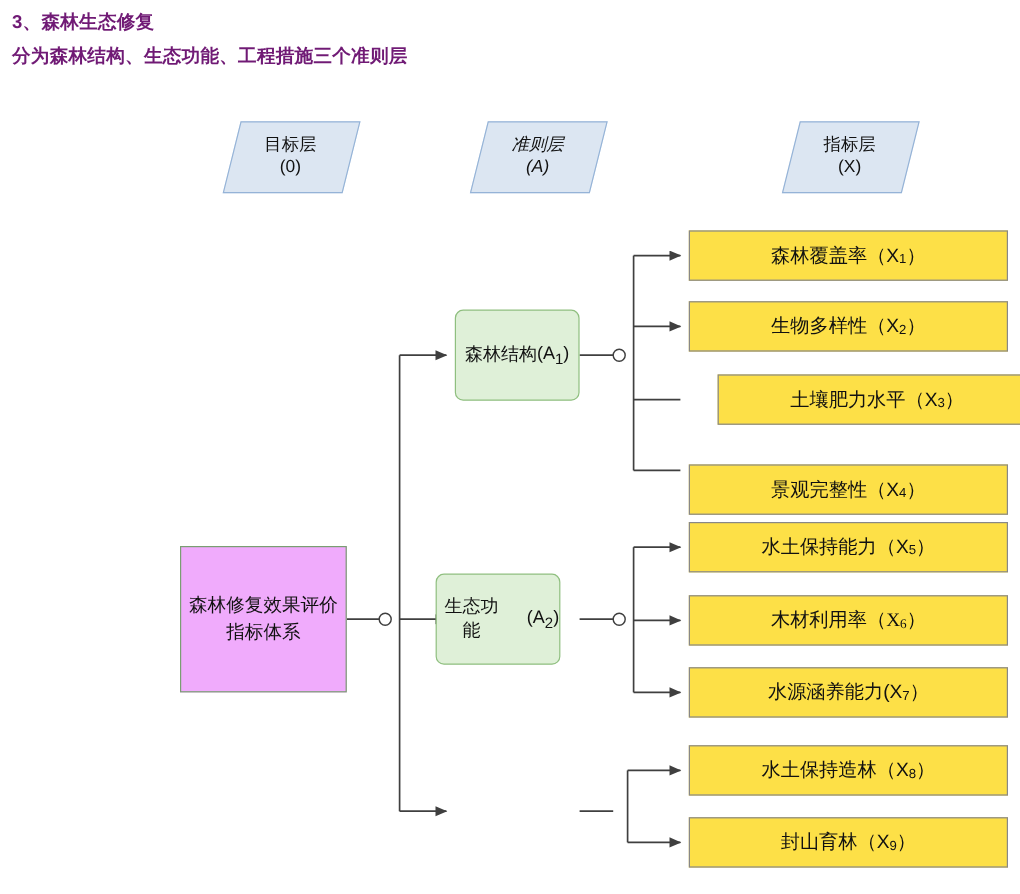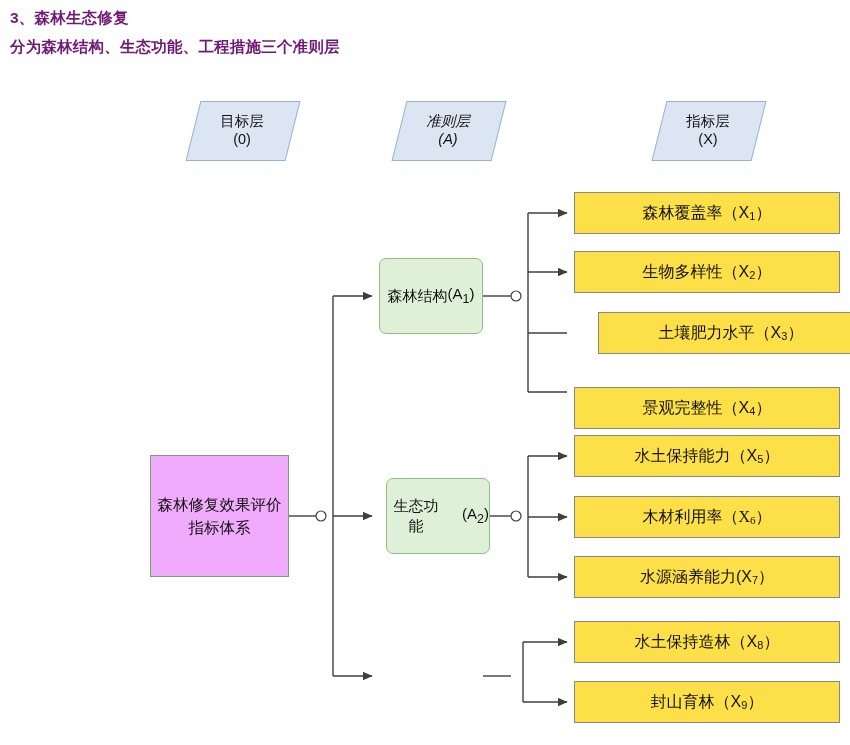--- a/index.html
+++ b/index.html
@@ -103,21 +103,21 @@
     flex-direction: row;
     align-items: center;
     justify-content: center;
     text-align: center;
     font-size: 15px;
     line-height: 1.35;
     color: #111;
     box-sizing: border-box;
   }
   #crit-0 { left: 379px; top: 258px; }
-  #crit-1 { left: 386px; top: 478px; gap: 17px; }
+  #crit-1 { left: 363px; top: 478px; gap: 17px; }
   #crit-2 { left: 379px; top: 638px; }
 
   
   .index-box {
     position: absolute;
     left: 574px;
     width: 266px;
     height: 42px;
     background: #fde047;
     border: 1px solid #888888;

